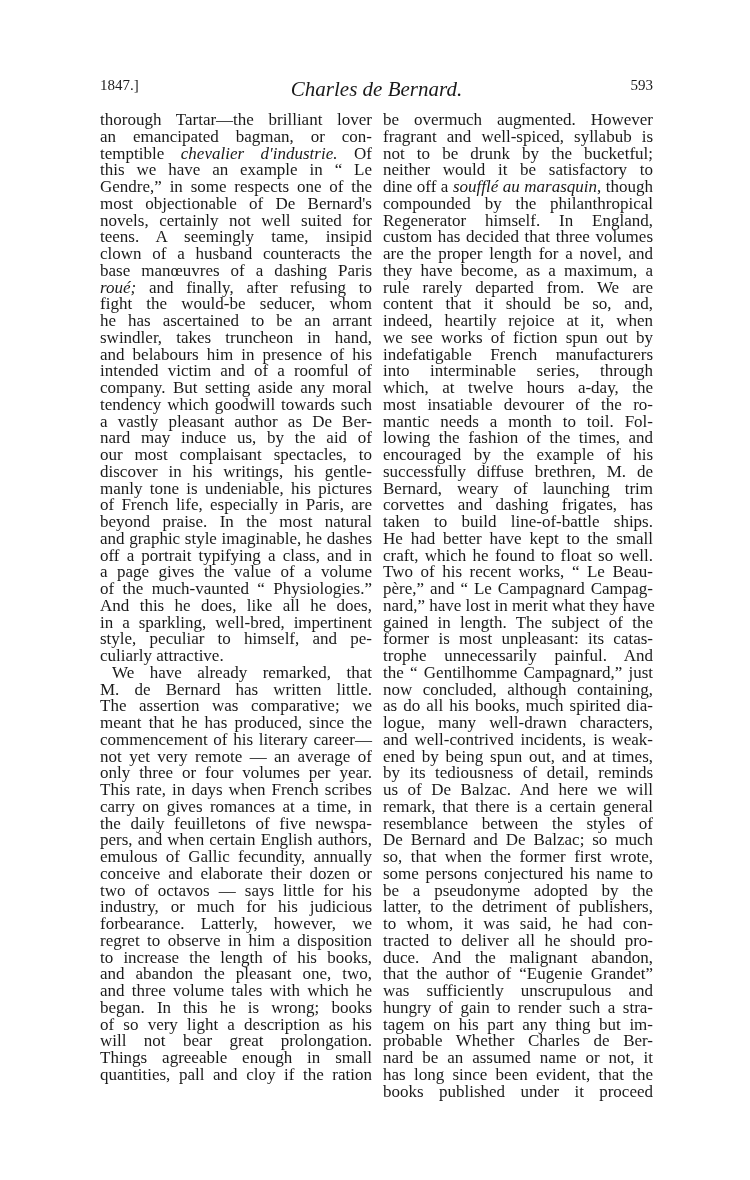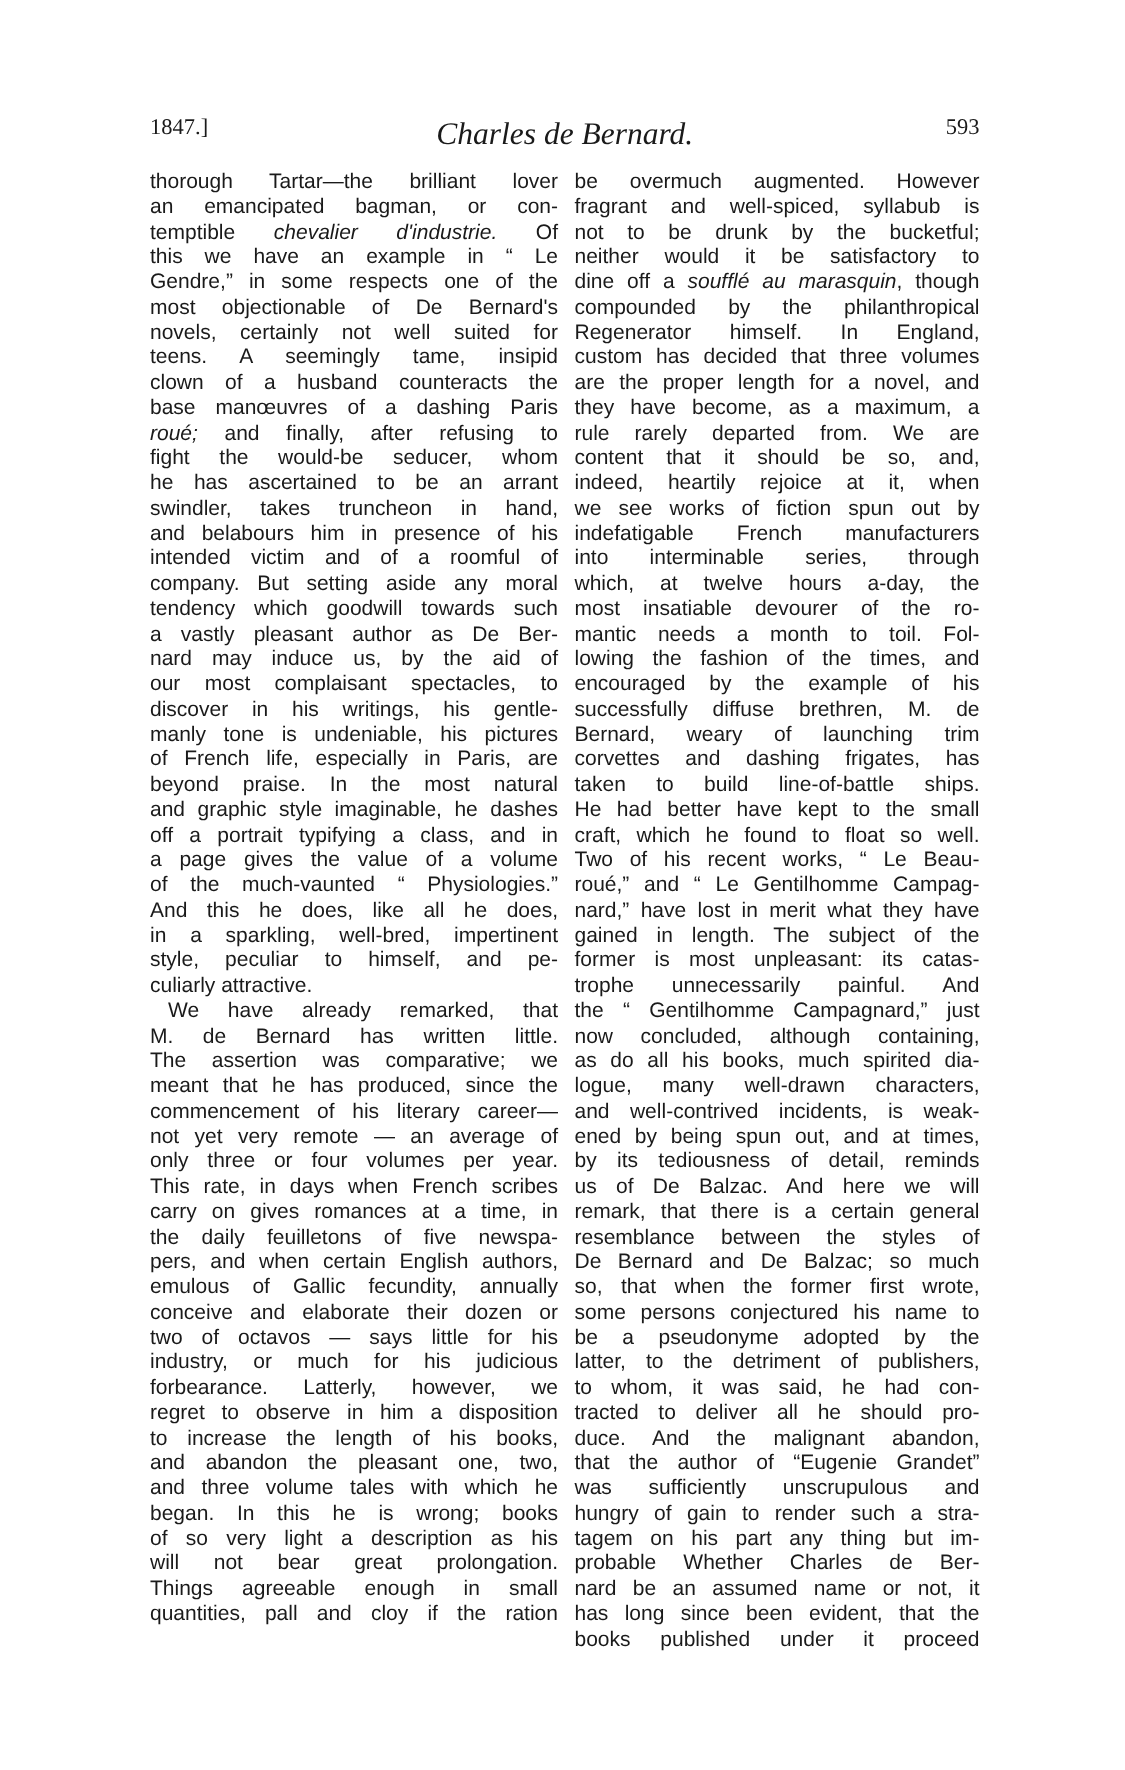--- a/index.html
+++ b/index.html
@@ -3,21 +3,21 @@
 <meta charset="utf-8">
 <style>
   html, body { margin:0; padding:0; background:#ffffff; }
   body { width:750px; height:1180px; position:relative; overflow:hidden;
          font-family:"DejaVu Serif","Liberation Serif",serif; color:#1a1a1a; }
   .page { position:absolute; left:0; top:0; width:750px; height:1180px; background:#fff; }
   .header { position:absolute; top:77px; left:100px; width:553px; height:20px; }
   .hdr-year { position:absolute; left:0; top:0; font-size:15px; font-family:"Liberation Serif",serif; }
   .hdr-title { position:absolute; left:0; width:553px; text-align:center; top:0; font-size:21px; font-style:italic; font-family:"Liberation Serif",serif; }
   .hdr-page { position:absolute; right:0; top:0; font-size:15px; font-family:"Liberation Serif",serif; }
-  .col { position:absolute; top:112px; font-family:Liberation Sans, sans-serif; font-size:14px; line-height:16.75px; }
+  .col { position:absolute; top:112px; font-family:Liberation Serif, serif; font-size:17px; line-height:16.75px; }
   .col-left { left:100px; width:272px; }
   .col-right { left:383px; width:270px; }
   .line { display:block; white-space:nowrap; text-align:justify; text-align-last:justify; height:16.75px; overflow:visible; }
   .line.last { text-align-last:left; }
   .line.indent { padding-left:12px; }
   i { font-style:italic; }
 </style>
 </head>
 <body>
 
@@ -109,21 +109,21 @@
       <span class="line">mantic needs a month to toil.  Fol-</span>
       <span class="line">lowing the fashion of the times, and</span>
       <span class="line">encouraged by the example of his</span>
       <span class="line">successfully diffuse brethren, M. de</span>
       <span class="line">Bernard, weary of launching trim</span>
       <span class="line">corvettes and dashing frigates, has</span>
       <span class="line">taken to build line-of-battle ships.</span>
       <span class="line">He had better have kept to the small</span>
       <span class="line">craft, which he found to float so well.</span>
       <span class="line">Two of his recent works, “ Le Beau-</span>
-      <span class="line">roué,” and “ Le Gentilhomme Campag-</span>
+      <span class="line">père,” and “ Le Campagnard Campag-</span>
       <span class="line">nard,” have lost in merit what they have</span>
       <span class="line">gained in length.  The subject of the</span>
       <span class="line">former is most unpleasant: its catas-</span>
       <span class="line">trophe unnecessarily painful.  And</span>
       <span class="line">the “ Gentilhomme Campagnard,” just</span>
       <span class="line">now concluded, although containing,</span>
       <span class="line">as do all his books, much spirited dia-</span>
       <span class="line">logue, many well-drawn characters,</span>
       <span class="line">and well-contrived incidents, is weak-</span>
       <span class="line">ened by being spun out, and at times,</span>

